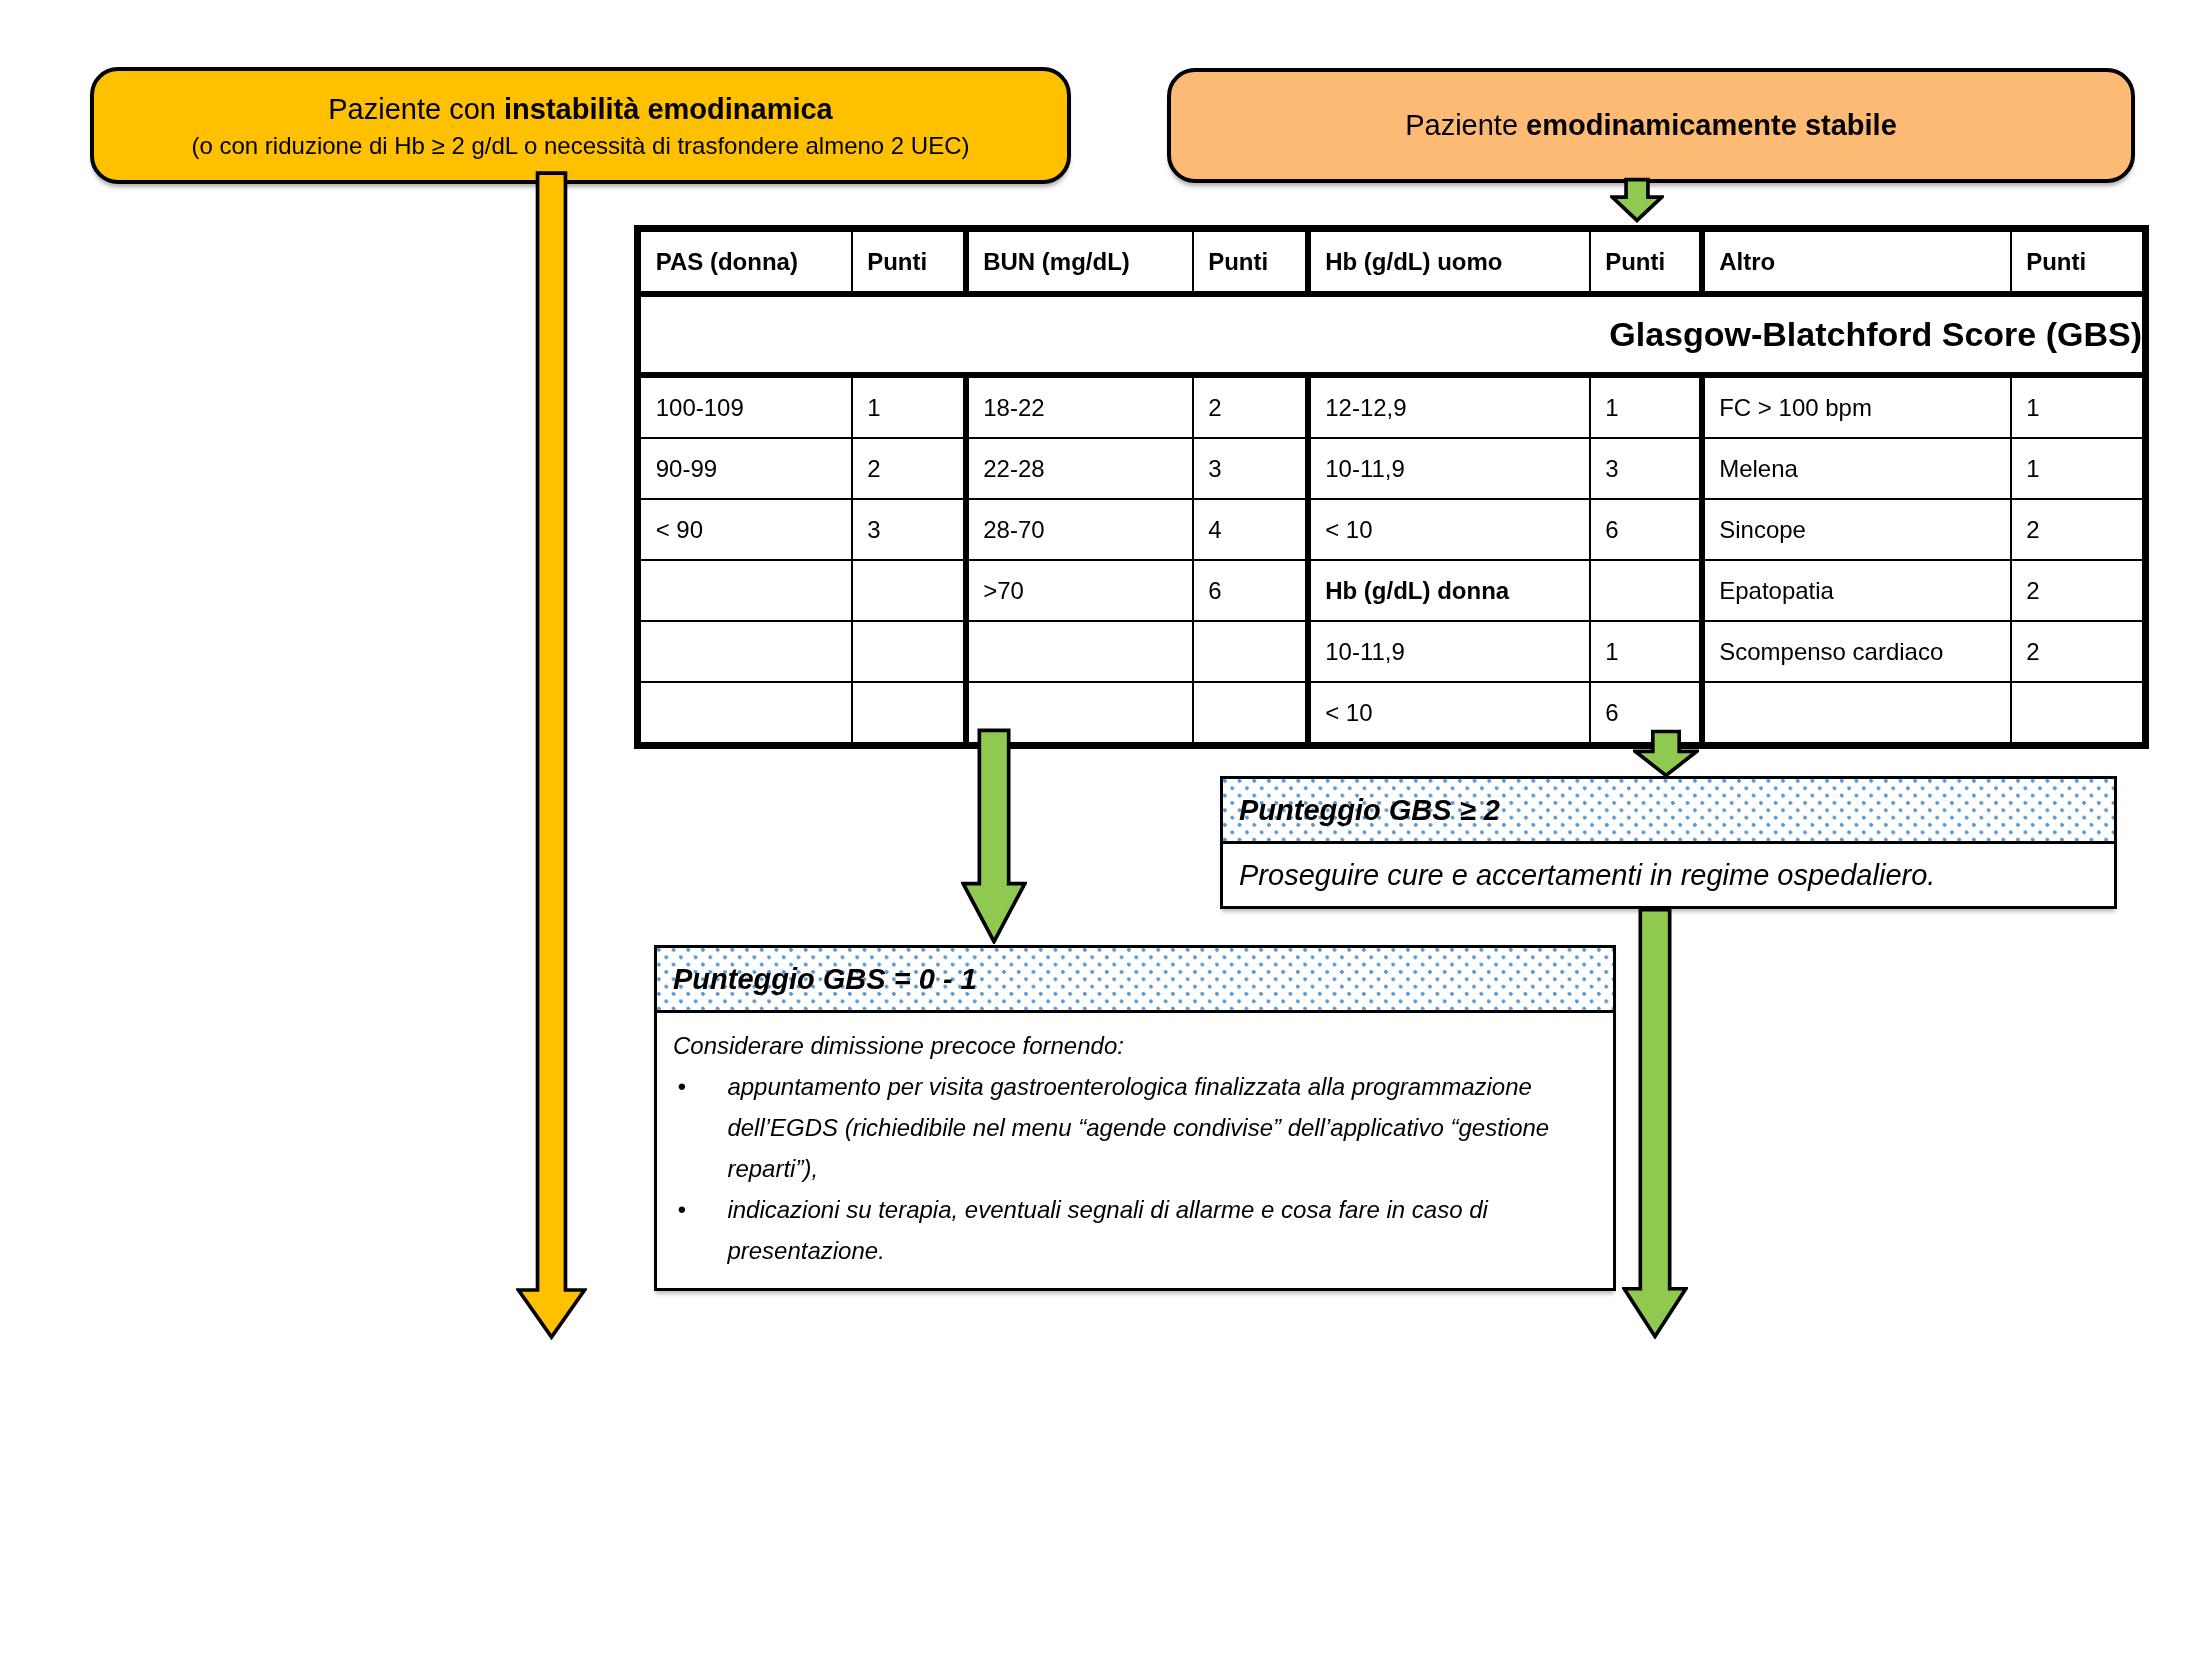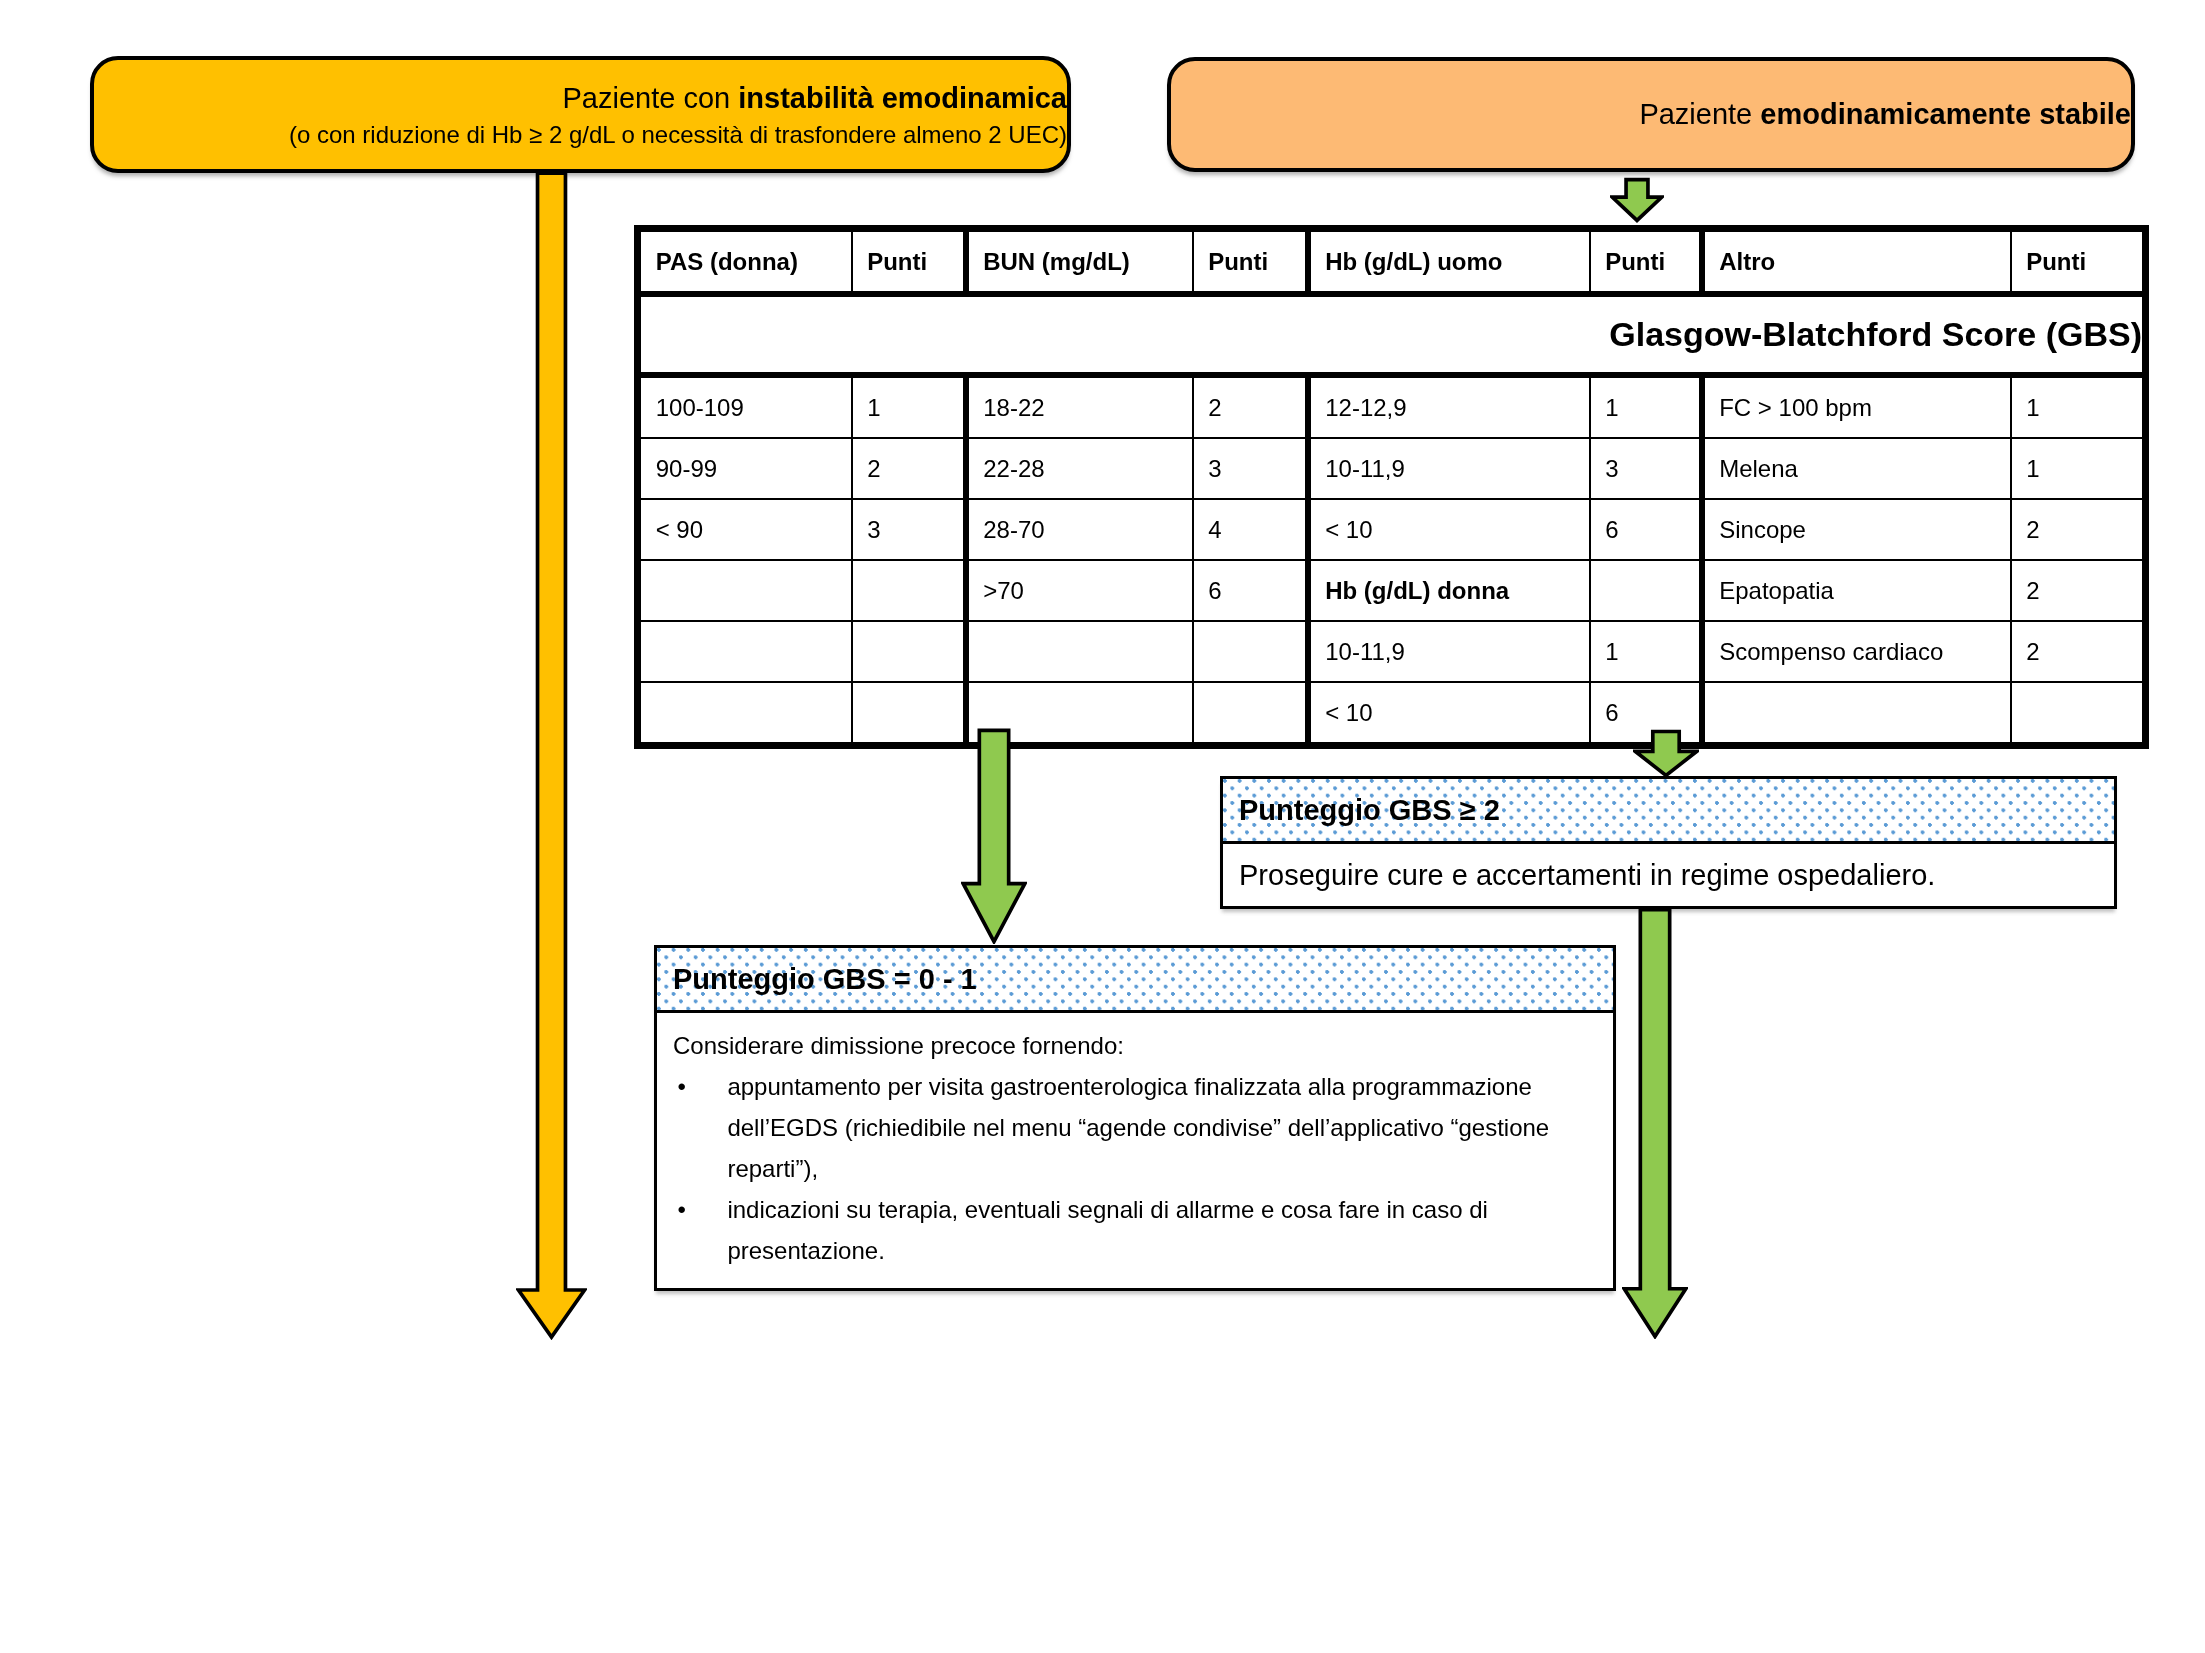--- a/index.html
+++ b/index.html
@@ -3,22 +3,22 @@
 <meta charset="utf-8">
 <style>
   html,body{margin:0;padding:0;}
   body{
     width:2205px;height:1654px;position:relative;background:#ffffff;
     font-family:"Liberation Sans",sans-serif;color:#000;overflow:hidden;
   }
   
   .rounded-box{
     position:absolute;border:4.4px solid #000;border-radius:28px;
-    display:flex;flex-direction:column;align-items:flex-end;justify-content:center;
-    text-align:center;box-shadow:0 5.9px 4.4px -2.9px rgba(110,110,110,.55);
+    display:flex;flex-direction:column;align-items:center;justify-content:center;
+    text-align:center;box-shadow:0 5.9px 4.4px -2.9px rgba(110,110,110,.55);margin-top:11px;
   }
   #box-unstable{left:90px;top:56px;width:973px;height:109px;background:#FFC000;}
   #box-stable{left:1167px;top:57px;width:960px;height:107px;background:#fdba74;}
   .box-line1{font-size:29px;line-height:37px;}
   .box-line2{font-size:24px;line-height:29px;margin-top:2.9px;}
   .bold{font-weight:bold;}
   
   .arrow{position:absolute;}
   
   #gbs-table{
@@ -32,21 +32,21 @@
     overflow:hidden;white-space:nowrap;
   }
   #gbs-table .title-cell{
     height:75px;text-align:right;font-weight:bold;font-size:34px;
     border-bottom:6.6px solid #000;padding:0;
   }
   #gbs-table thead th{font-weight:bold;border-bottom:6.6px solid #000;}
   #gbs-table .thick-r{border-right-width:6.6px;}
   
   .result-box{position:absolute;border:3.7px solid #000;background:#fff;
-    box-shadow:0 5.1px 3.7px -2.2px rgba(120,120,120,.45);}
+    box-shadow:0 5.1px 3.7px -2.2px rgba(120,120,120,.45);font-style:italic;}
   .result-header{
     display:flex;align-items:center;padding-left:16px;
     font-size:29px;font-weight:bold;border-bottom:3.7px solid #000;
     background-color:#fff;
     background-image:
       radial-gradient(circle at 1.8px 1.8px,#5B9BD5 1.7px,rgba(0,0,0,0) 2.1px),
       radial-gradient(circle at 1.8px 1.8px,#5B9BD5 1.7px,rgba(0,0,0,0) 2.1px);
     background-size:14.7px 14.7px;background-position:0 0,7.4px 7.4px;
   }
   #gbs-high{left:1220px;top:776px;width:891px;}

